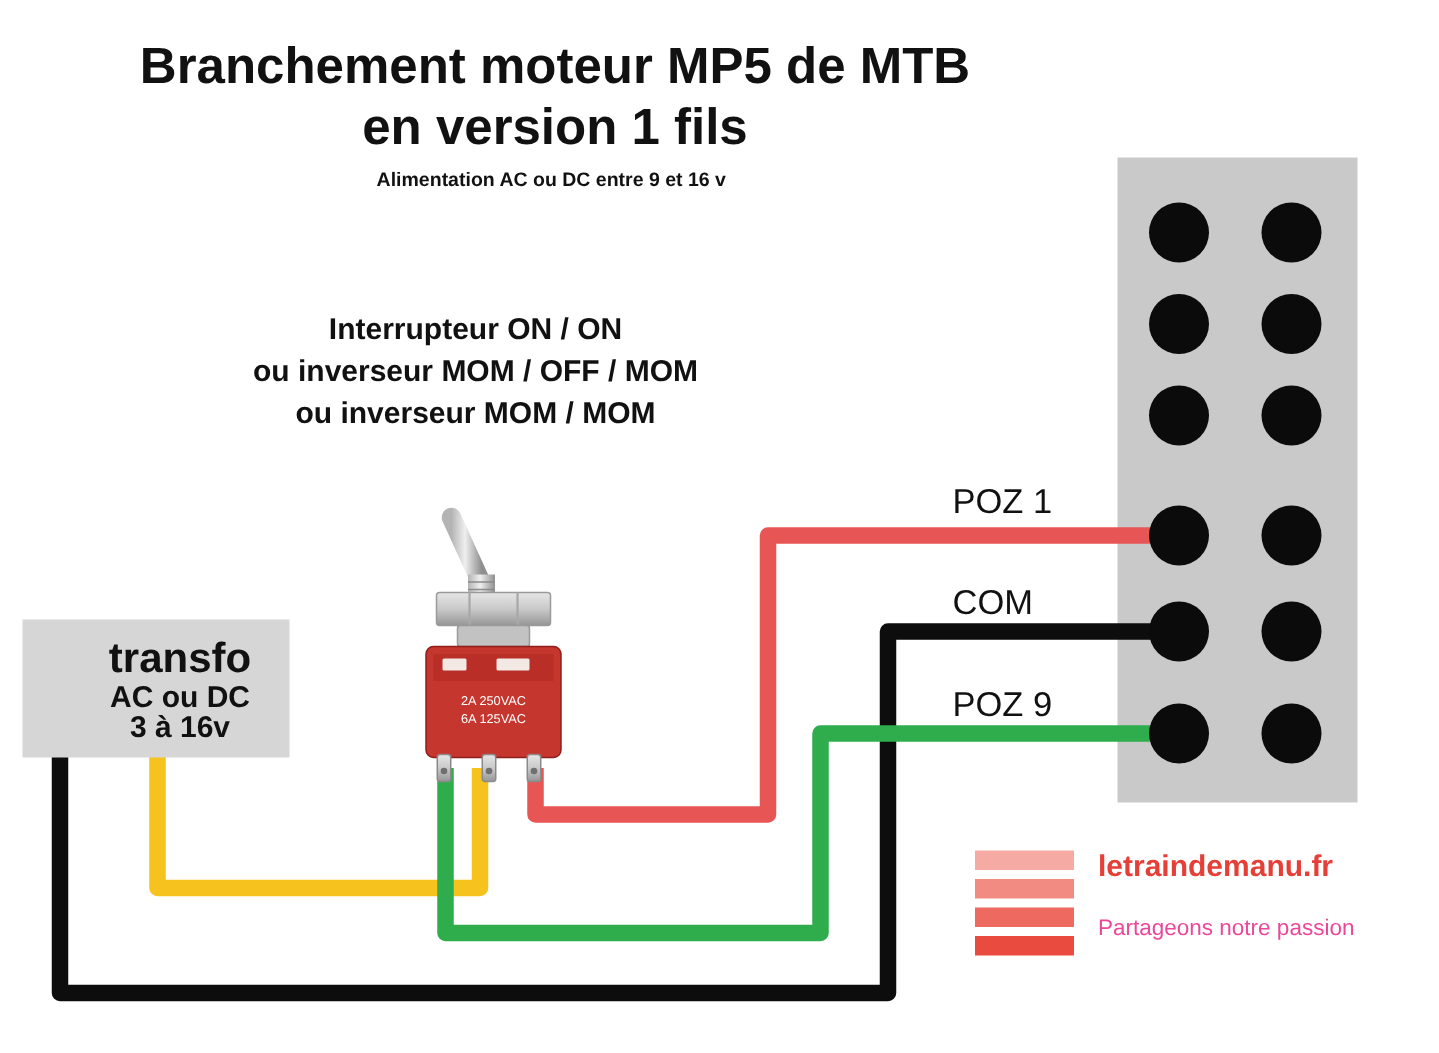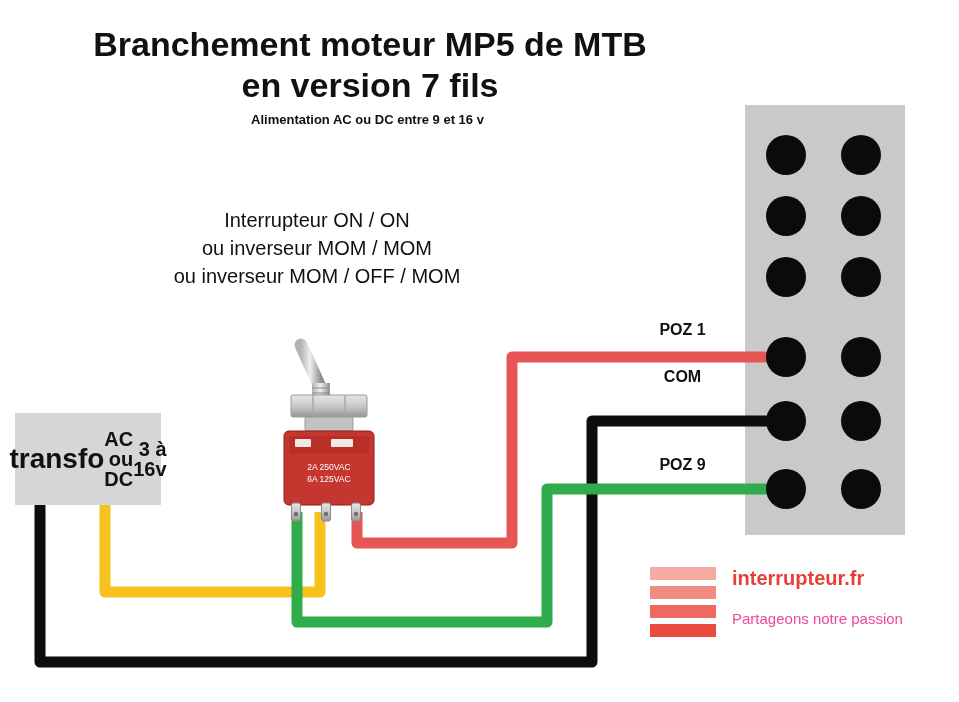--- a/index.html
+++ b/index.html
@@ -24,21 +24,21 @@
   .subtitle {
     top: 112px; left: 0; width: 735px;
     text-align: center;
     font-weight: bold;
     font-size: 13px;
     z-index: 1;
   }
   .switch-info {
     top: 206px; left: 87px; width: 460px;
     text-align: center;
-    font-weight: normal;
+    font-weight: bold;
     font-size: 20px;
     line-height: 28px;
     z-index: 1;
   }
 
   .connector-panel {
     left: 745px; top: 105px; width: 160px; height: 430px;
     background: #c9c9c9;
     z-index: 1;
   }
@@ -48,53 +48,54 @@
   }
   .hole { position: absolute; border-radius: 50%; }
 
   #wires { left: 0; top: 0; position: absolute; z-index: 2; }
   #switch-art { left: 263px; top: 333px; position: absolute; z-index: 3; }
 
   .transfo-box {
     left: 15px; top: 413px; width: 146px; height: 92px;
     background: #d6d6d6;
     z-index: 4;
-    display: flex; flex-direction: row;
+    display: flex; flex-direction: column;
     align-items: center; justify-content: center;
     text-align: right;
+    padding-left: 32px;
   }
   .transfo-title { font-size: 28px; font-weight: bold; line-height: 32px; }
   .transfo-sub { font-size: 20px; font-weight: bold; line-height: 20px; }
 
   .pin-label {
     left: 635px; width: 95px;
-    text-align: center;
-    font-weight: bold;
-    font-size: 16px;
+    text-align: left;
+    font-weight: normal;
+    font-size: 23px;
     z-index: 3;
   }
 
   .logo-stripes { left: 650px; top: 567px; z-index: 2; }
   .stripe { width: 66px; height: 13px; margin-bottom: 6px; }
   .logo-site { left: 732px; top: 567px; font-size: 20px; font-weight: bold; z-index: 2; }
   .logo-tagline { left: 732px; top: 610px; font-size: 15px; z-index: 2; }
 </style>
 </head>
 <body>
 
 <div class="abs title">
   <div>Branchement moteur MP5 de MTB</div>
-  <div>en version 7 fils</div>
+  <div>en version 1 fils</div>
 </div>
 <div class="abs subtitle">Alimentation AC ou DC entre 9 et 16 v</div>
 
 <div class="abs switch-info">
   <div>Interrupteur ON / ON</div>
+  <div>ou inverseur MOM / OFF / MOM</div>
   <div>ou inverseur MOM / MOM</div>
-  <div>ou inverseur MOM / OFF / MOM</div>
 </div>
 
 <div class="abs connector-panel" style="background: rgb(201, 201, 201);"></div>
 
 <svg id="wires" width="959" height="702" viewBox="0 0 959 702">
     <polyline points="105,498 105,592 320,592 320,512" fill="none" stroke="#f6c21d" stroke-width="11" stroke-linejoin="round"></polyline>
     <polyline points="40,498 40,662 592,662 592,421 786,421" fill="none" stroke="#0d0d0d" stroke-width="11" stroke-linejoin="round"></polyline>
     <polyline points="357,512 357,543 512,543 512,357 786,357" fill="none" stroke="#e85555" stroke-width="11" stroke-linejoin="round"></polyline>
     <polyline points="297,512 297,622 547,622 547,489 786,489" fill="none" stroke="#2fad4c" stroke-width="11" stroke-linejoin="round"></polyline>
   </svg>
@@ -160,23 +161,23 @@
   </g>
 </svg>
 
 <div class="abs transfo-box">
   <div class="transfo-title">transfo</div>
   <div class="transfo-sub">AC ou DC</div>
   <div class="transfo-sub">3 à 16v</div>
 </div>
 
 <div class="abs pin-label" style="top:321px">POZ 1</div>
-<div class="abs pin-label" style="top:368px">COM</div>
+<div class="abs pin-label" style="top:388px">COM</div>
 <div class="abs pin-label" style="top:456px">POZ 9</div>
 
 <div class="abs logo-stripes">
     <div class="stripe" style="background: rgb(246, 170, 164);"></div>
     <div class="stripe" style="background: rgb(242, 139, 130);"></div>
     <div class="stripe" style="background: rgb(238, 106, 96);"></div>
     <div class="stripe" style="background: rgb(233, 75, 63);"></div>
   </div>
-<div class="abs logo-site" style="color: rgb(230, 63, 56);">interrupteur.fr</div>
+<div class="abs logo-site" style="color: rgb(230, 63, 56);">letraindemanu.fr</div>
 <div class="abs logo-tagline" style="color: #ec4899;">Partageons notre passion</div>
 
 </body></html>

